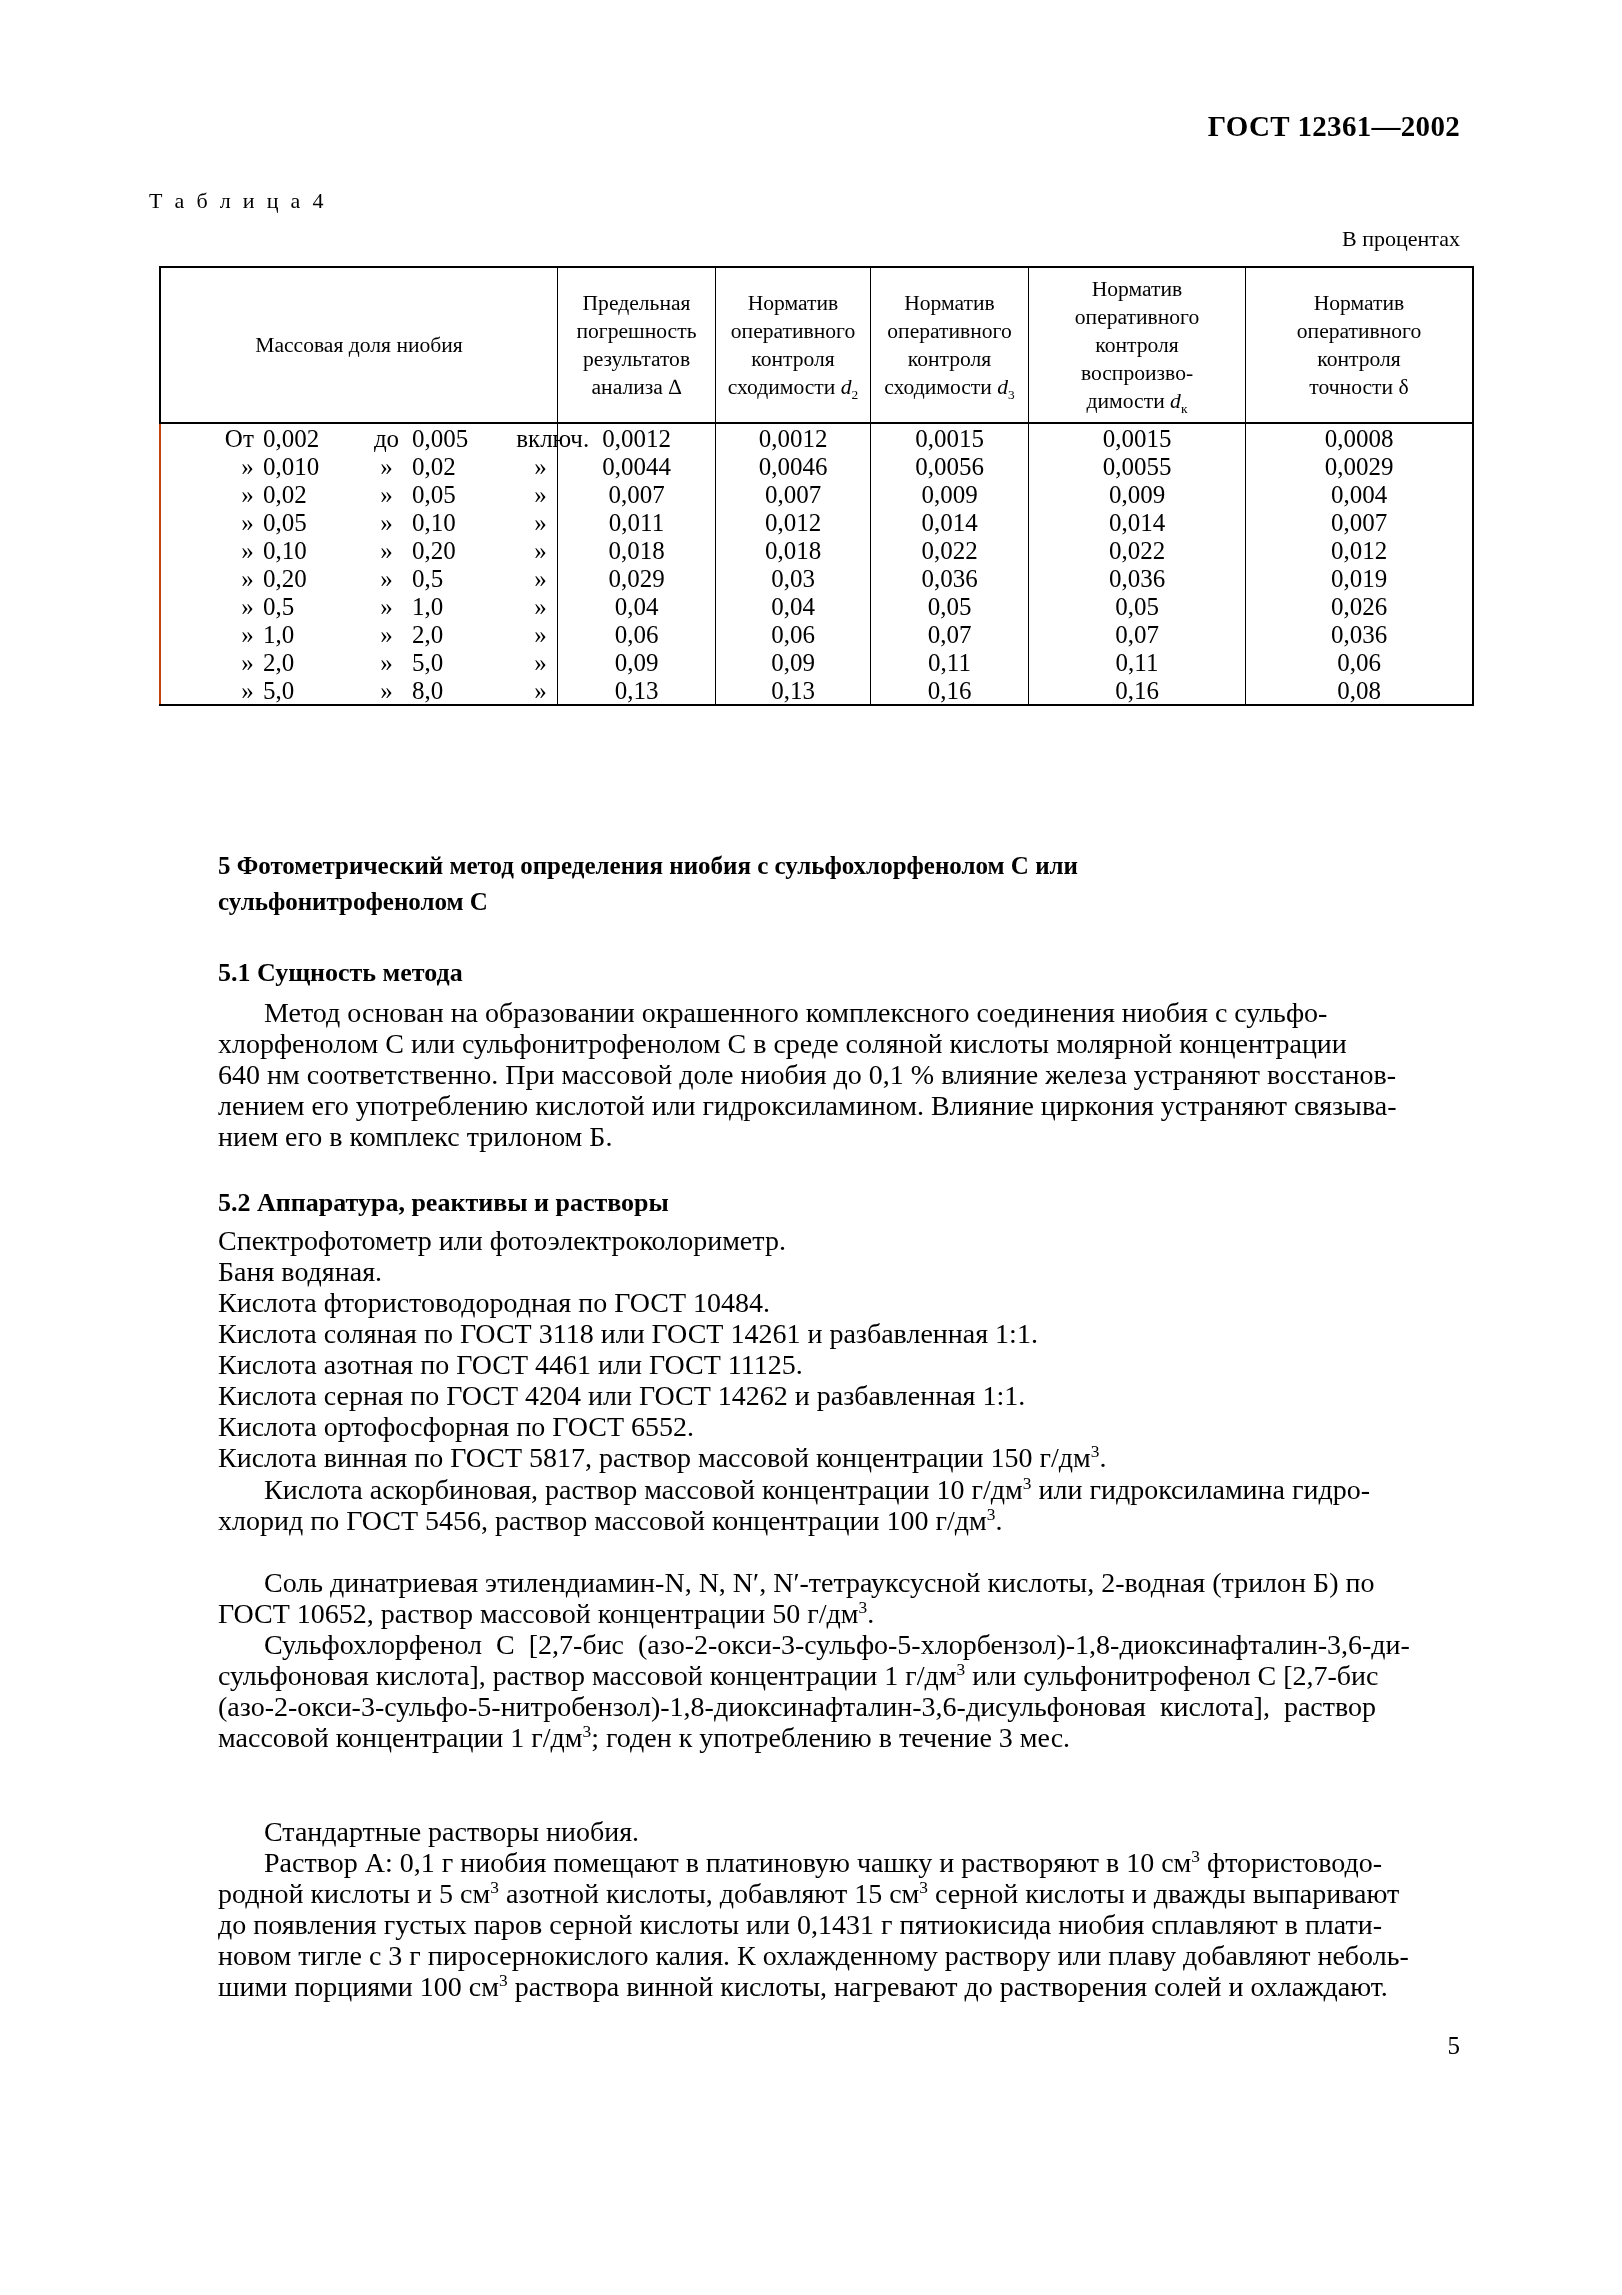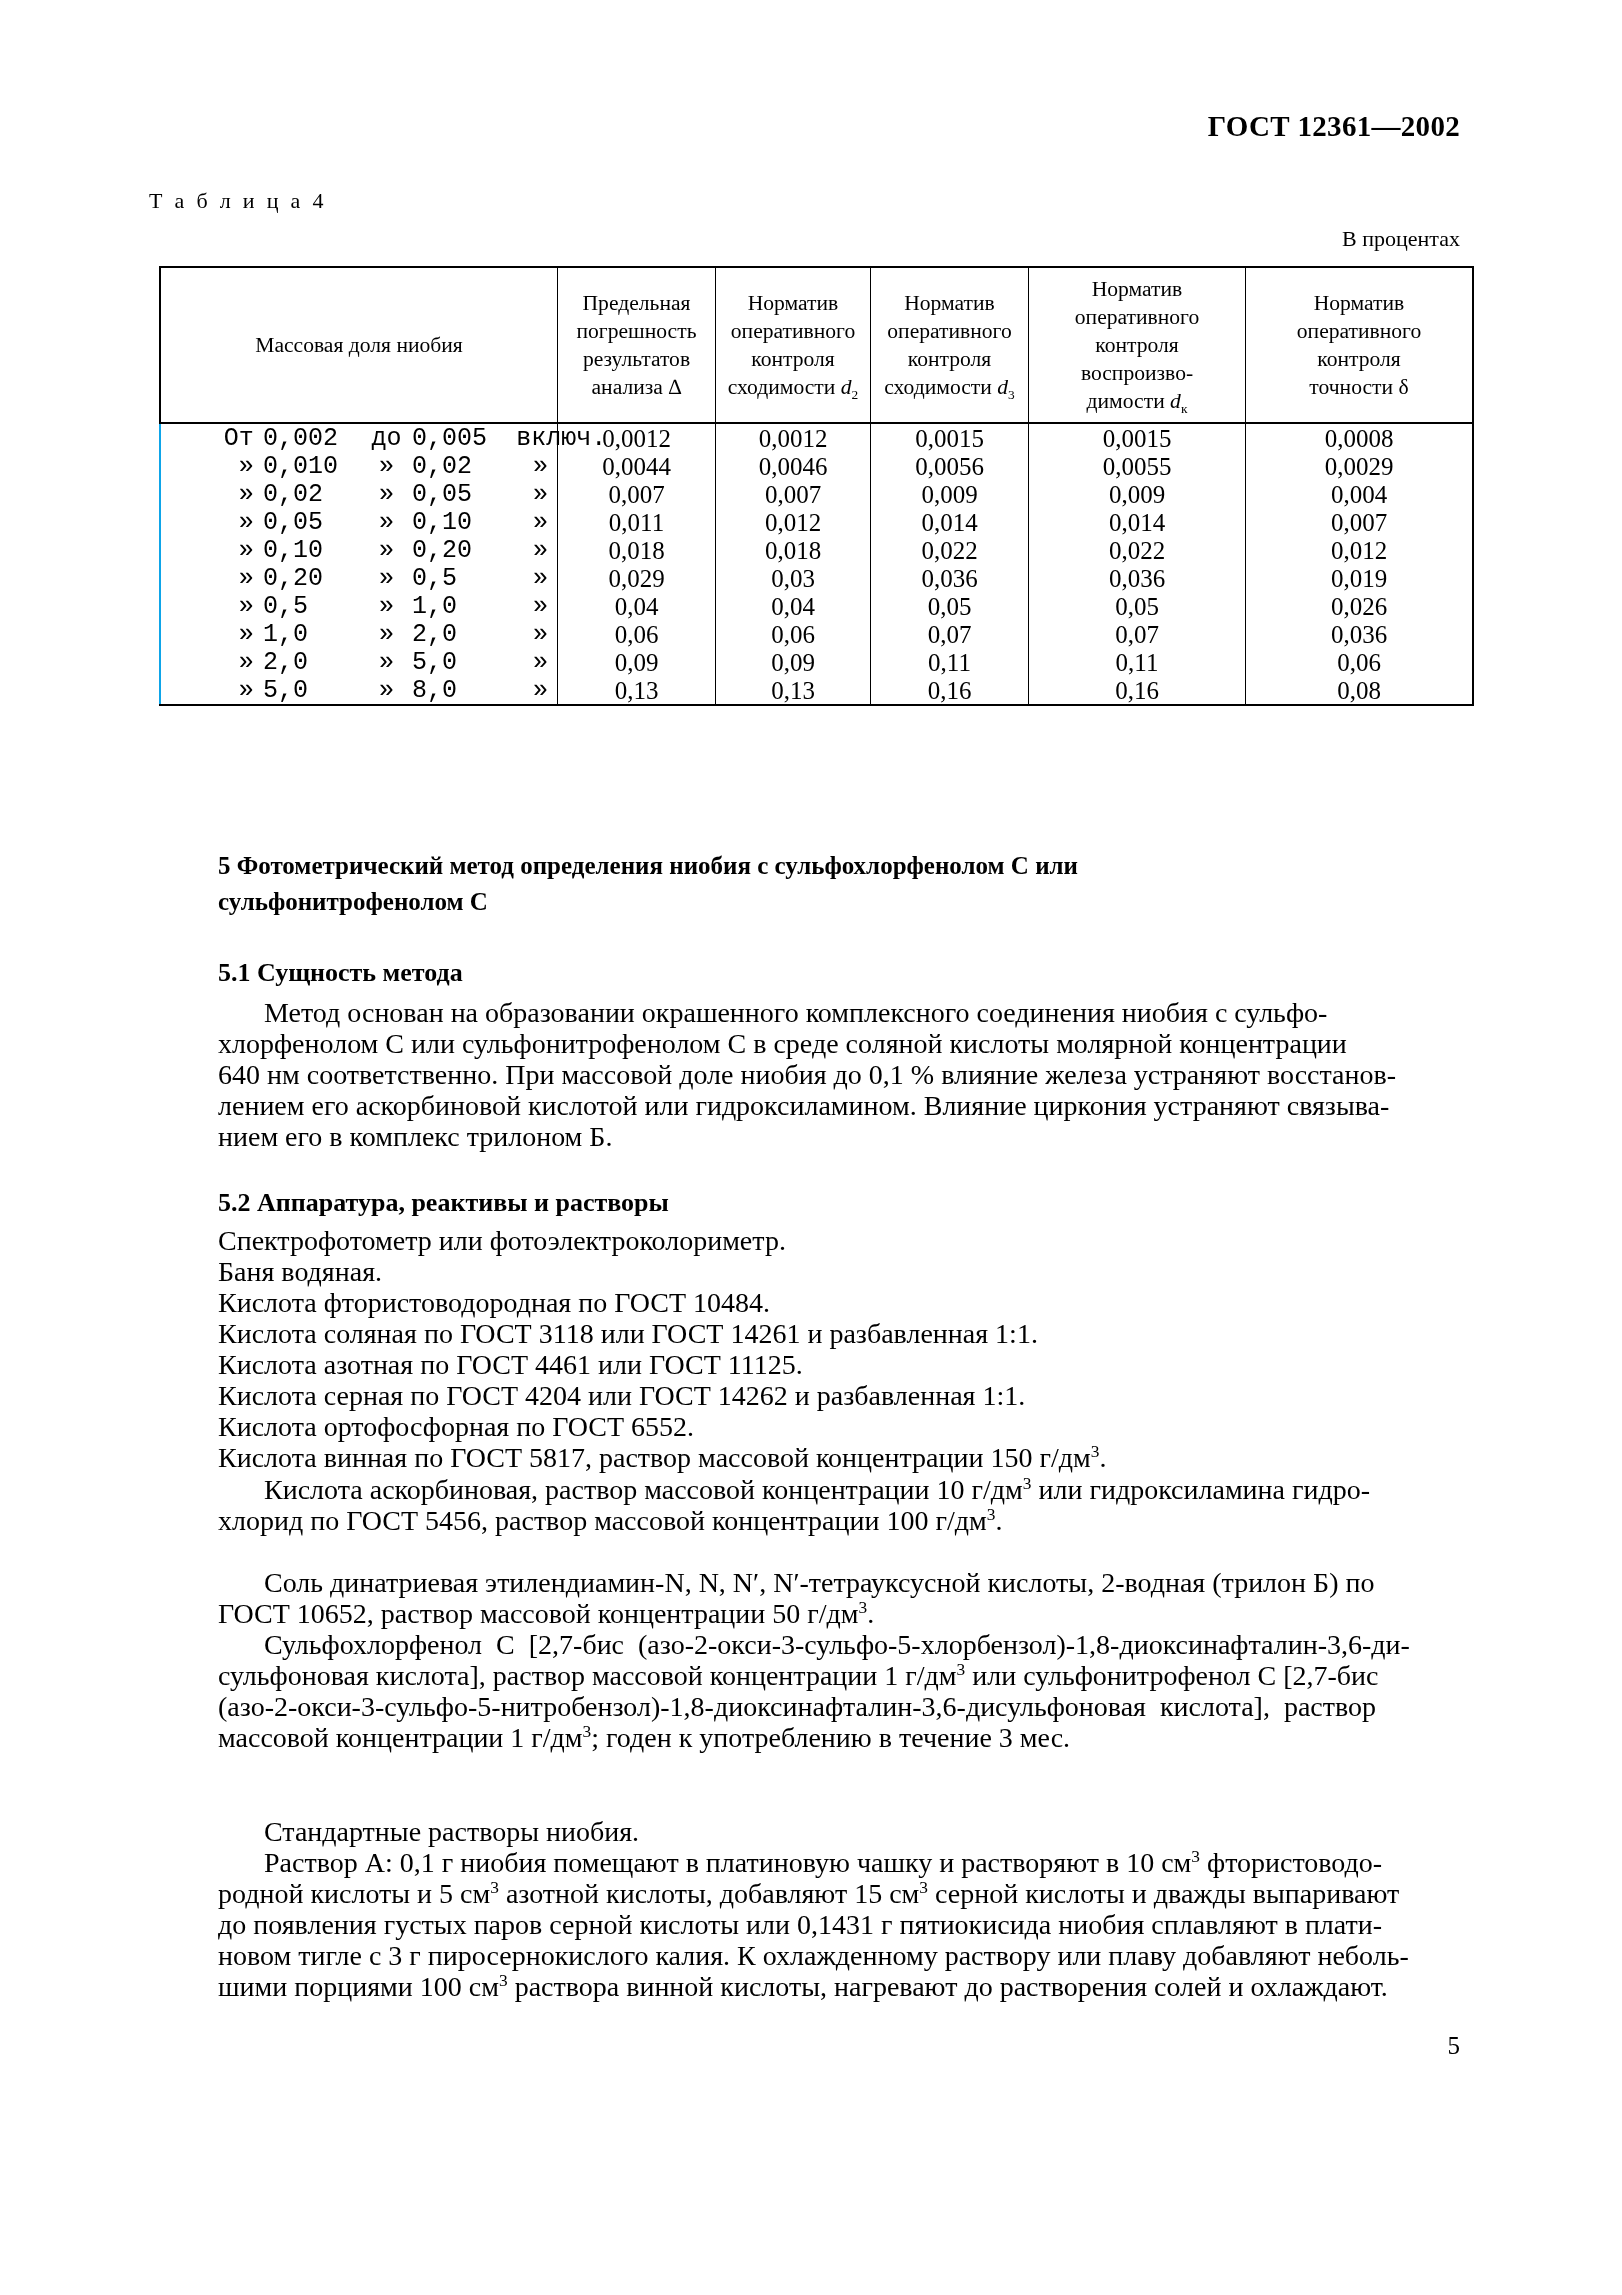--- a/index.html
+++ b/index.html
@@ -75,21 +75,21 @@
     border-top: 2.6px solid #000;
     border-bottom: 2px solid #000;
     height: 154px;
     font-weight: 400;
     font-size: 21.6px;
     line-height: 1.30;
     text-align: center;
   }
   table.data-table thead tr th:first-child { border-left: 2px solid #000; }
   table.data-table thead tr th:last-child  { border-right: 2px solid #000; }
-  table.data-table tbody tr td:first-child { border-left: 2px solid #0ea5e9; font-family: Liberation Mono, monospace; }
+  table.data-table tbody tr td:first-child { border-left: 2px solid #c2410c; }
   table.data-table tbody tr td:last-child  { border-right: 2px solid #000; }
   table.data-table tbody tr:last-child td  { border-bottom: 2.6px solid #000; }
 
   .col-range { width: 396px; }
   .col-d     { width: 157px; }
   .col-d2    { width: 154px; }
   .col-d3    { width: 157px; }
   .col-dk    { width: 216px; }
   .col-delta { width: 226px; }
 
@@ -403,21 +403,21 @@
     <span>5  Фотометрический метод определения ниобия с сульфохлорфенолом С или</span>
     <span class="l2">сульфонитрофенолом С</span>
   </div>
 
   <div class="subhead" style="top:958px;">5.1  Сущность метода</div>
 
   <div class="para" style="top:997px;">
     <span class="ln" style="padding-left:46px;">Метод основан на образовании окрашенного комплексного соединения ниобия с сульфо-</span>
     <span class="ln">хлорфенолом С или сульфонитрофенолом С в среде соляной кислоты молярной концентрации</span>
     <span class="ln">640 нм соответственно. При массовой доле ниобия до 0,1 % влияние железа устраняют восстанов-</span>
-    <span class="ln">лением его аскорбиновой кислотой или гидроксиламином. Влияние циркония устраняют связыва-</span>
+    <span class="ln">лением его употреблению кислотой или гидроксиламином. Влияние циркония устраняют связыва-</span>
     <span class="ln">нием его в комплекс трилоном Б.</span>
   </div>
 
   <div class="subhead" style="top:1188px;">5.2  Аппаратура, реактивы и растворы</div>
 
   <div class="para" style="top:1225px;">
     <span class="ln">Спектрофотометр или фотоэлектроколориметр.</span>
     <span class="ln">Баня водяная.</span>
     <span class="ln">Кислота фтористоводородная по ГОСТ 10484.</span>
     <span class="ln">Кислота соляная по ГОСТ 3118 или ГОСТ 14261 и разбавленная 1:1.</span>

